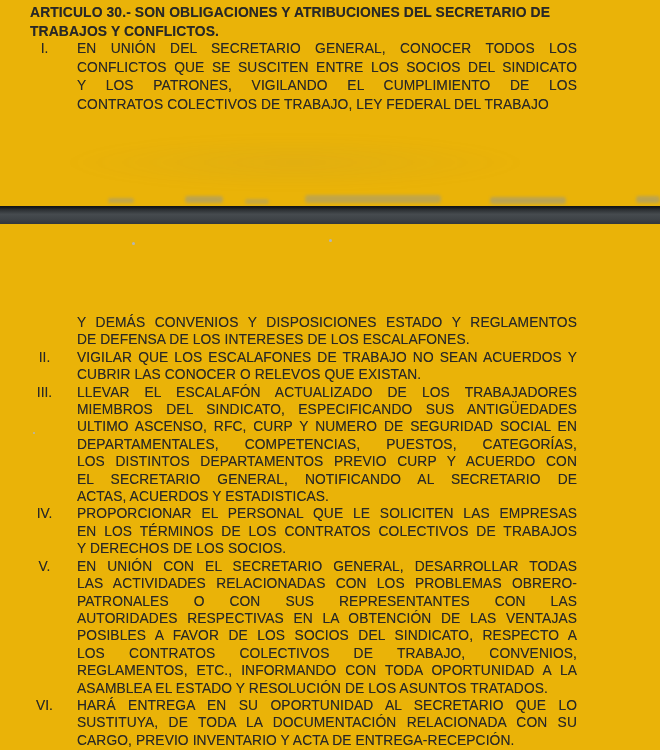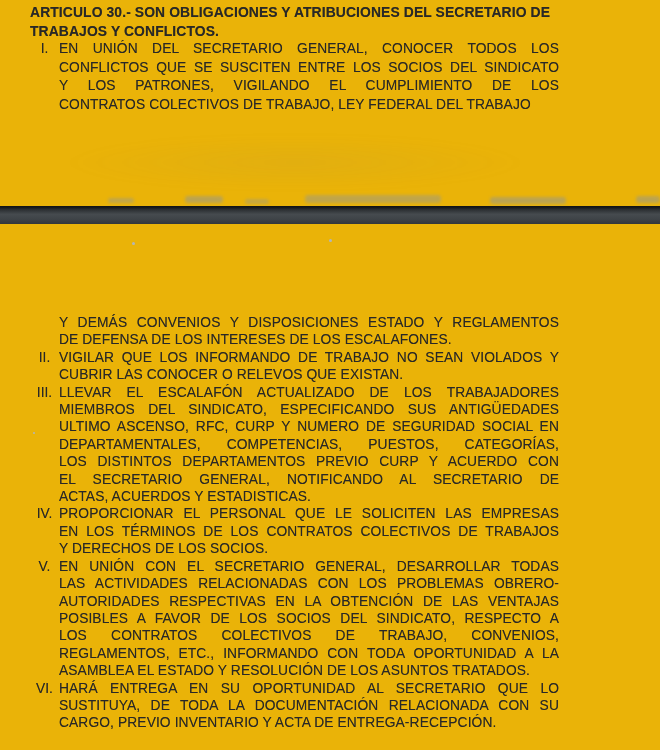--- a/index.html
+++ b/index.html
@@ -27,20 +27,21 @@
   .page1 .line, .page1 .num{ line-height:18.6px; }
 
   
   .item{ display:flex; align-items:flex-start; }
   .num{
     flex:0 0 29px;
     text-align:center;
     font-size:13.8px;
   }
   .body{
+    margin-left:18px;
     width:500px;
   }
   .line{
     font-size:13.8px;
     text-align:justify;
     letter-spacing:.1px;
   }
   .para .line:not(:last-child){ text-align-last:justify; }
 
   
@@ -122,21 +123,21 @@
       <div class="num"></div>
       <div class="body para">
           <div class="line">Y DEMÁS CONVENIOS Y DISPOSICIONES ESTADO Y REGLAMENTOS</div>
           <div class="line">DE DEFENSA DE LOS INTERESES DE LOS ESCALAFONES.</div>
         </div>
     </div>
 
     <div class="item txt">
       <div class="num">II.</div>
       <div class="body para">
-          <div class="line">VIGILAR QUE LOS INFORMANDO DE TRABAJO NO SEAN VIOLADOS Y</div>
+          <div class="line">VIGILAR QUE LOS ESCALAFONES DE TRABAJO NO SEAN ACUERDOS Y</div>
           <div class="line">CUBRIR LAS CONOCER O RELEVOS QUE EXISTAN.</div>
         </div>
     </div>
 
     <div class="item txt">
       <div class="num">III.</div>
       <div class="body para">
           <div class="line">LLEVAR EL ESCALAFÓN ACTUALIZADO DE LOS TRABAJADORES</div>
           <div class="line">MIEMBROS DEL SINDICATO, ESPECIFICANDO SUS ANTIGÜEDADES</div>
           <div class="line">ULTIMO ASCENSO, RFC, CURP Y NUMERO DE SEGURIDAD SOCIAL EN</div>
@@ -154,20 +155,21 @@
           <div class="line">EN LOS TÉRMINOS DE LOS CONTRATOS COLECTIVOS DE TRABAJOS</div>
           <div class="line">Y DERECHOS DE LOS SOCIOS.</div>
         </div>
     </div>
 
     <div class="item txt">
       <div class="num">V.</div>
       <div class="body para">
           <div class="line">EN UNIÓN CON EL SECRETARIO GENERAL, DESARROLLAR TODAS</div>
           <div class="line">LAS ACTIVIDADES RELACIONADAS CON LOS PROBLEMAS OBRERO-</div>
+          <div class="line">PATRONALES O CON SUS REPRESENTANTES CON LAS</div>
           <div class="line">AUTORIDADES RESPECTIVAS EN LA OBTENCIÓN DE LAS VENTAJAS</div>
           <div class="line">POSIBLES A FAVOR DE LOS SOCIOS DEL SINDICATO, RESPECTO A</div>
           <div class="line">LOS CONTRATOS COLECTIVOS DE TRABAJO, CONVENIOS,</div>
           <div class="line">REGLAMENTOS, ETC., INFORMANDO CON TODA OPORTUNIDAD A LA</div>
           <div class="line">ASAMBLEA EL ESTADO Y RESOLUCIÓN DE LOS ASUNTOS TRATADOS.</div>
         </div>
     </div>
 
     <div class="item txt">
       <div class="num">VI.</div>

